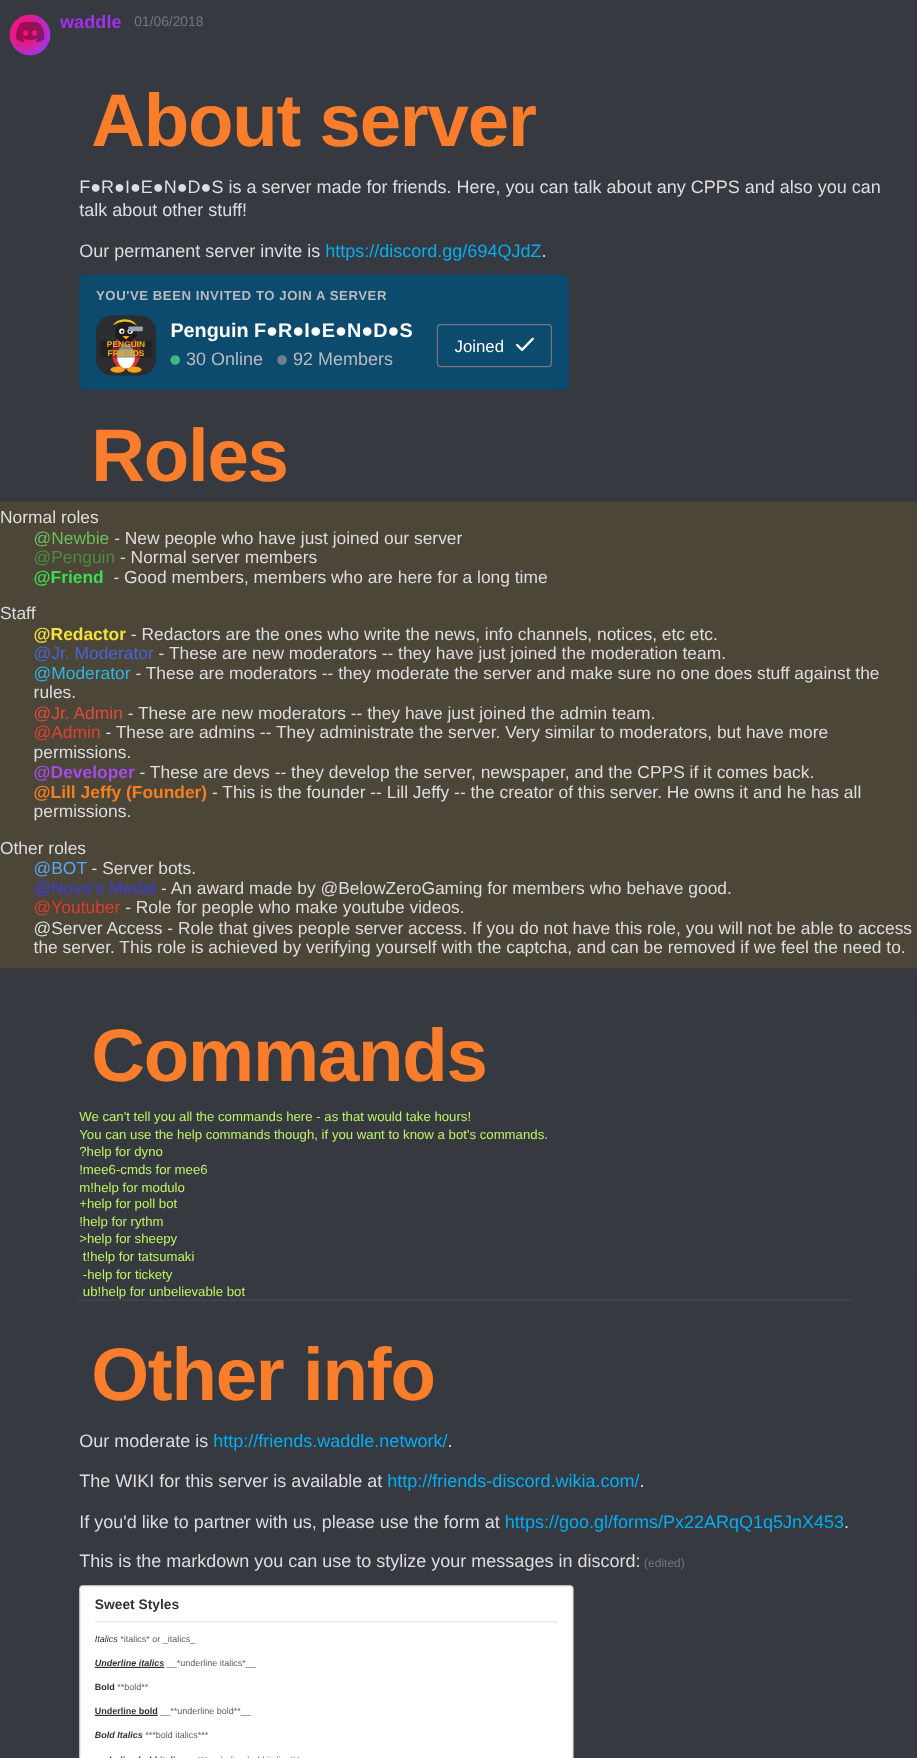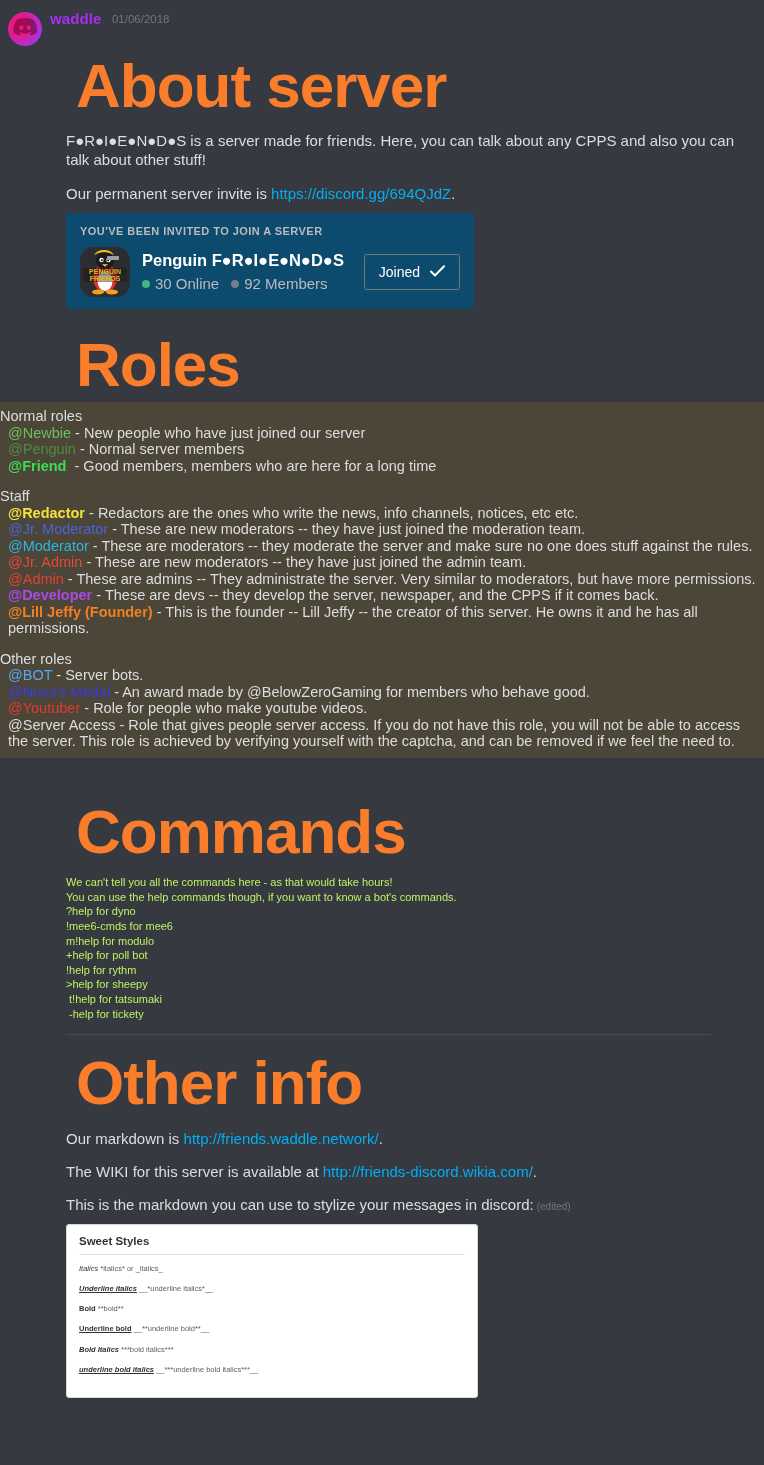--- a/index.html
+++ b/index.html
@@ -52,21 +52,21 @@
   
   h1.big {
     color: #f97d2b;
     font-size: 62px;
     line-height: 1.02;
     font-weight: 700;
     letter-spacing: -1px;
     margin: 6px 0 10px 10px;
     white-space: nowrap;
   }
-  h1.big.h-about  { margin-top: 8px;  margin-bottom: 14px; }
+  h1.big.h-about  { margin-top: 24px;  margin-bottom: 14px; }
   h1.big.h-roles  { margin-top: 24px; margin-bottom: 6px; }
   h1.big.h-cmds   { margin-top: 42px; margin-bottom: 12px; }
   h1.big.h-other  { margin-top: 30px; margin-bottom: 14px; }
 
   p.para {
     font-size: 15px;
     line-height: 1.28;
     color: #dcddde;
     margin-bottom: 14px;
   }
@@ -136,21 +136,21 @@
     padding: 6px 10px 8px 66px;
   }
   .roles-text {
     font-size: 14.5px;
     line-height: 1.14;
     color: #dcddde;
     white-space: pre-wrap;
   }
   .roles-group { margin-bottom: 0; }
   .roles-grouptitle { color: #dcddde; }
-  .role-line { padding-left: 8px; text-indent: 0; }
+  .role-line { padding-left: 28px; text-indent: 0; }
   .role-line .desc { color: #dcddde; }
   .gap { display: block; height: 14px; }
   .mention { font-weight: normal; }
   .mention.b { font-weight: bold; }
 
   
   .cmd-list {
     font-size: 11px;
     line-height: 1.33;
     color: #bef264;
@@ -271,32 +271,36 @@
       <div class="cmd-line">You can use the help commands though, if you want to know a bot's commands.</div>
       <div class="cmd-line">?help for dyno</div>
       <div class="cmd-line">!mee6-cmds for mee6</div>
       <div class="cmd-line">m!help for modulo</div>
       <div class="cmd-line">+help for poll bot</div>
       <div class="cmd-line">!help for rythm</div>
       <div class="cmd-line">&gt;help for sheepy</div>
       <div class="cmd-divider" style="top: 159px;"></div>
       <div class="cmd-line"> t!help for tatsumaki</div>
       <div class="cmd-line"> -help for tickety</div>
+      <div class="cmd-line"> ub!help for unbelievable bot</div>
     </div>
 
   <h1 class="big h-other">Other info</h1>
 
   <p class="para">
-    <span>Our markdown is </span><a class="link" href="#">http://friends.waddle.network/</a><span>.</span>
+    <span>Our moderate is </span><a class="link" href="#">http://friends.waddle.network/</a><span>.</span>
   </p>
 
   <p class="para">
     <span>The WIKI for this server is available at </span><a class="link" href="#">http://friends-discord.wikia.com/</a><span>.</span>
   </p>
 
+  <p class="para">
+    <span>If you'd like to partner with us, please use the form at </span><a class="link" href="#">https://goo.gl/forms/Px22ARqQ1q5JnX453</a><span>.</span>
+  </p>
 
   <p class="para tight">
     <span>This is the markdown you can use to stylize your messages in discord:</span><span class="edited">(edited)</span>
   </p>
 
   <div class="md-img">
     <div class="md-title">Sweet Styles</div>
     <div class="md-rule"></div>
     <div id="md-rows">
         <div class="md-row"><span class="lbl it">Italics</span><span> *italics* or _italics_</span></div>

